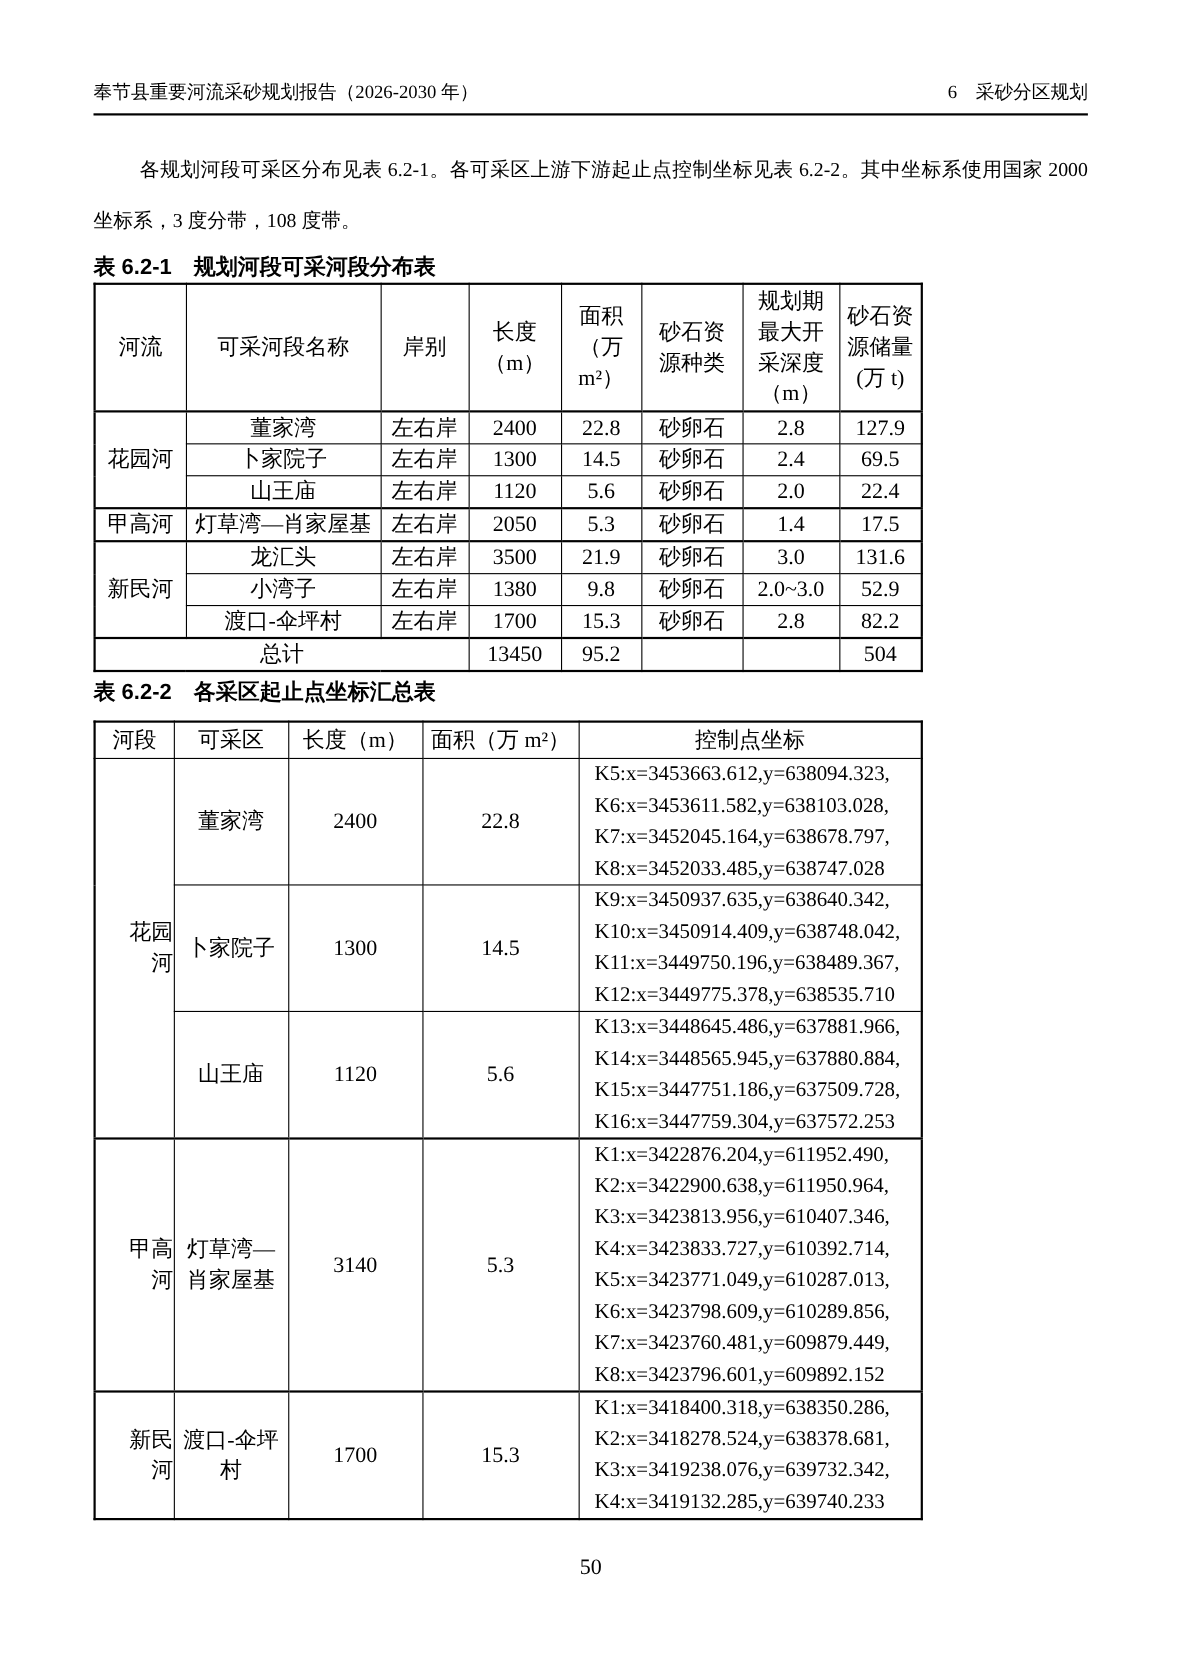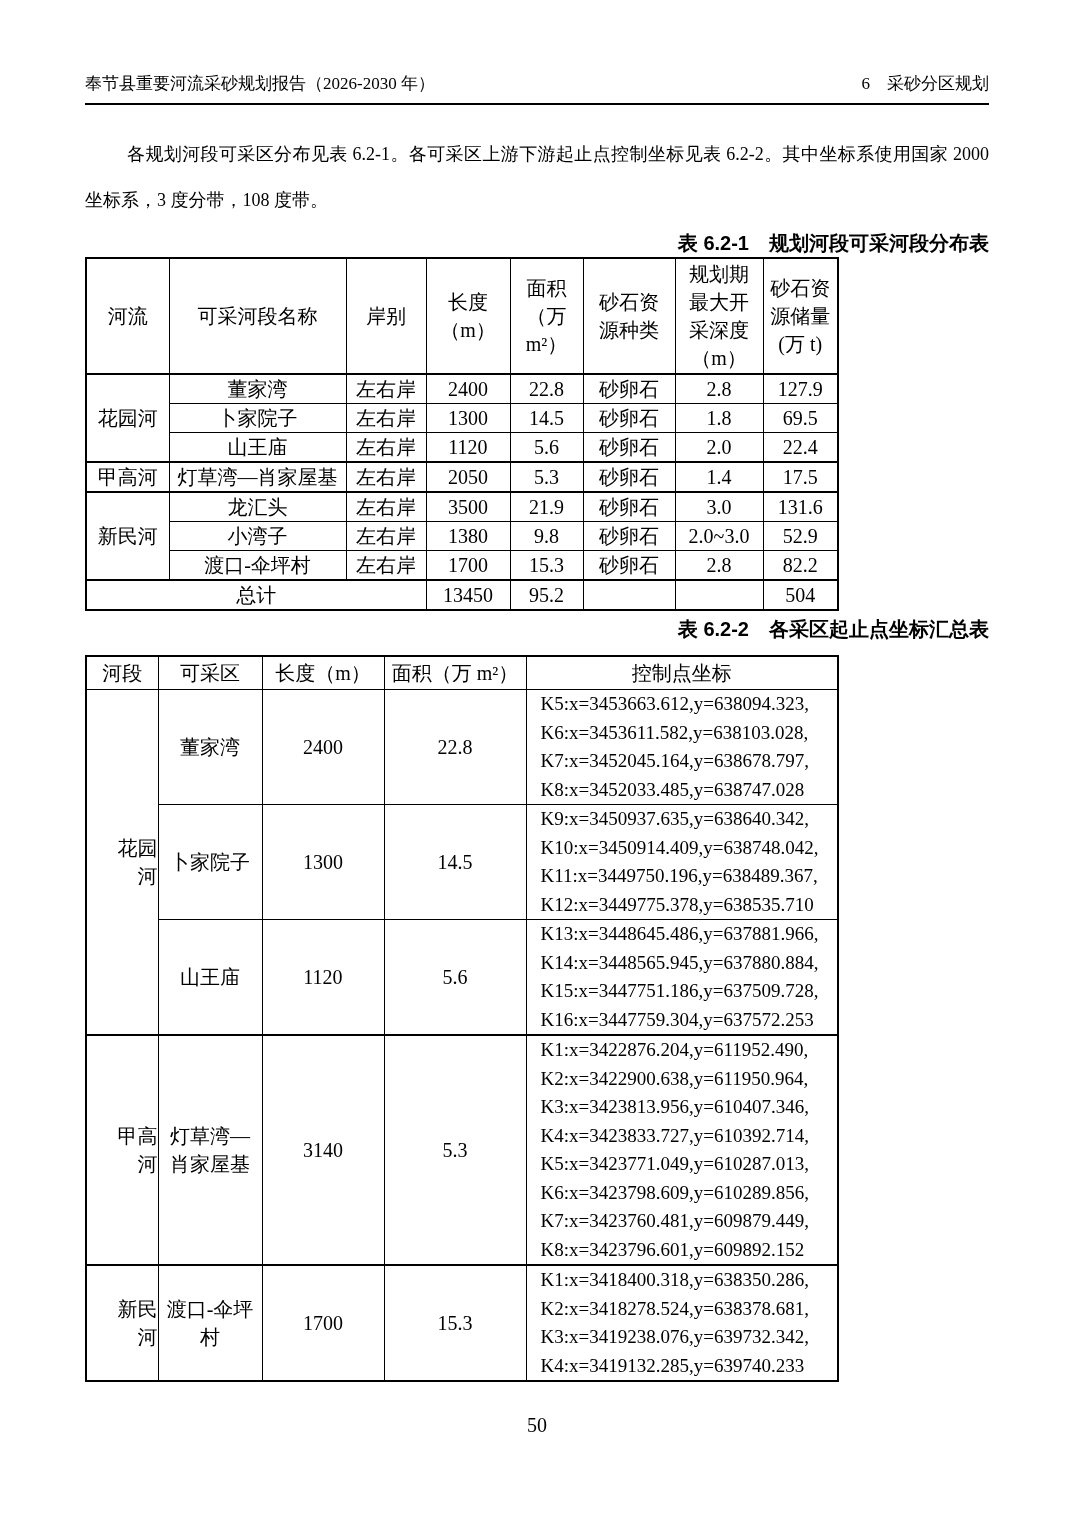--- a/index.html
+++ b/index.html
@@ -32,21 +32,21 @@
     margin: 26px 0 0 0;
     font-size: 18px;
     line-height: 46px;
     text-align: justify;
     text-indent: 42px;
   }
   .tbl-title {
     font-family: "Liberation Sans", "DejaVu Sans", sans-serif;
     font-weight: bold;
     font-size: 20px;
-    text-align: right;
+    text-align: left;
     line-height: 28px;
   }
   .t1-title { margin-top: 6px; margin-bottom: 0; }
   .t2-title { margin-top: 4px; margin-bottom: 12px; }
   table {
     border-collapse: collapse;
     table-layout: fixed;
     width: 752px;
     border: 2px solid #000;
   }
@@ -138,21 +138,21 @@
         <td>砂卵石</td>
         <td>2.8</td>
         <td>127.9</td>
       </tr>
       <tr>
         <td>卜家院子</td>
         <td>左右岸</td>
         <td>1300</td>
         <td>14.5</td>
         <td>砂卵石</td>
-        <td>1.8</td>
+        <td>2.4</td>
         <td>69.5</td>
       </tr>
       <tr>
         <td>山王庙</td>
         <td>左右岸</td>
         <td>1120</td>
         <td>5.6</td>
         <td>砂卵石</td>
         <td>2.0</td>
         <td>22.4</td>

